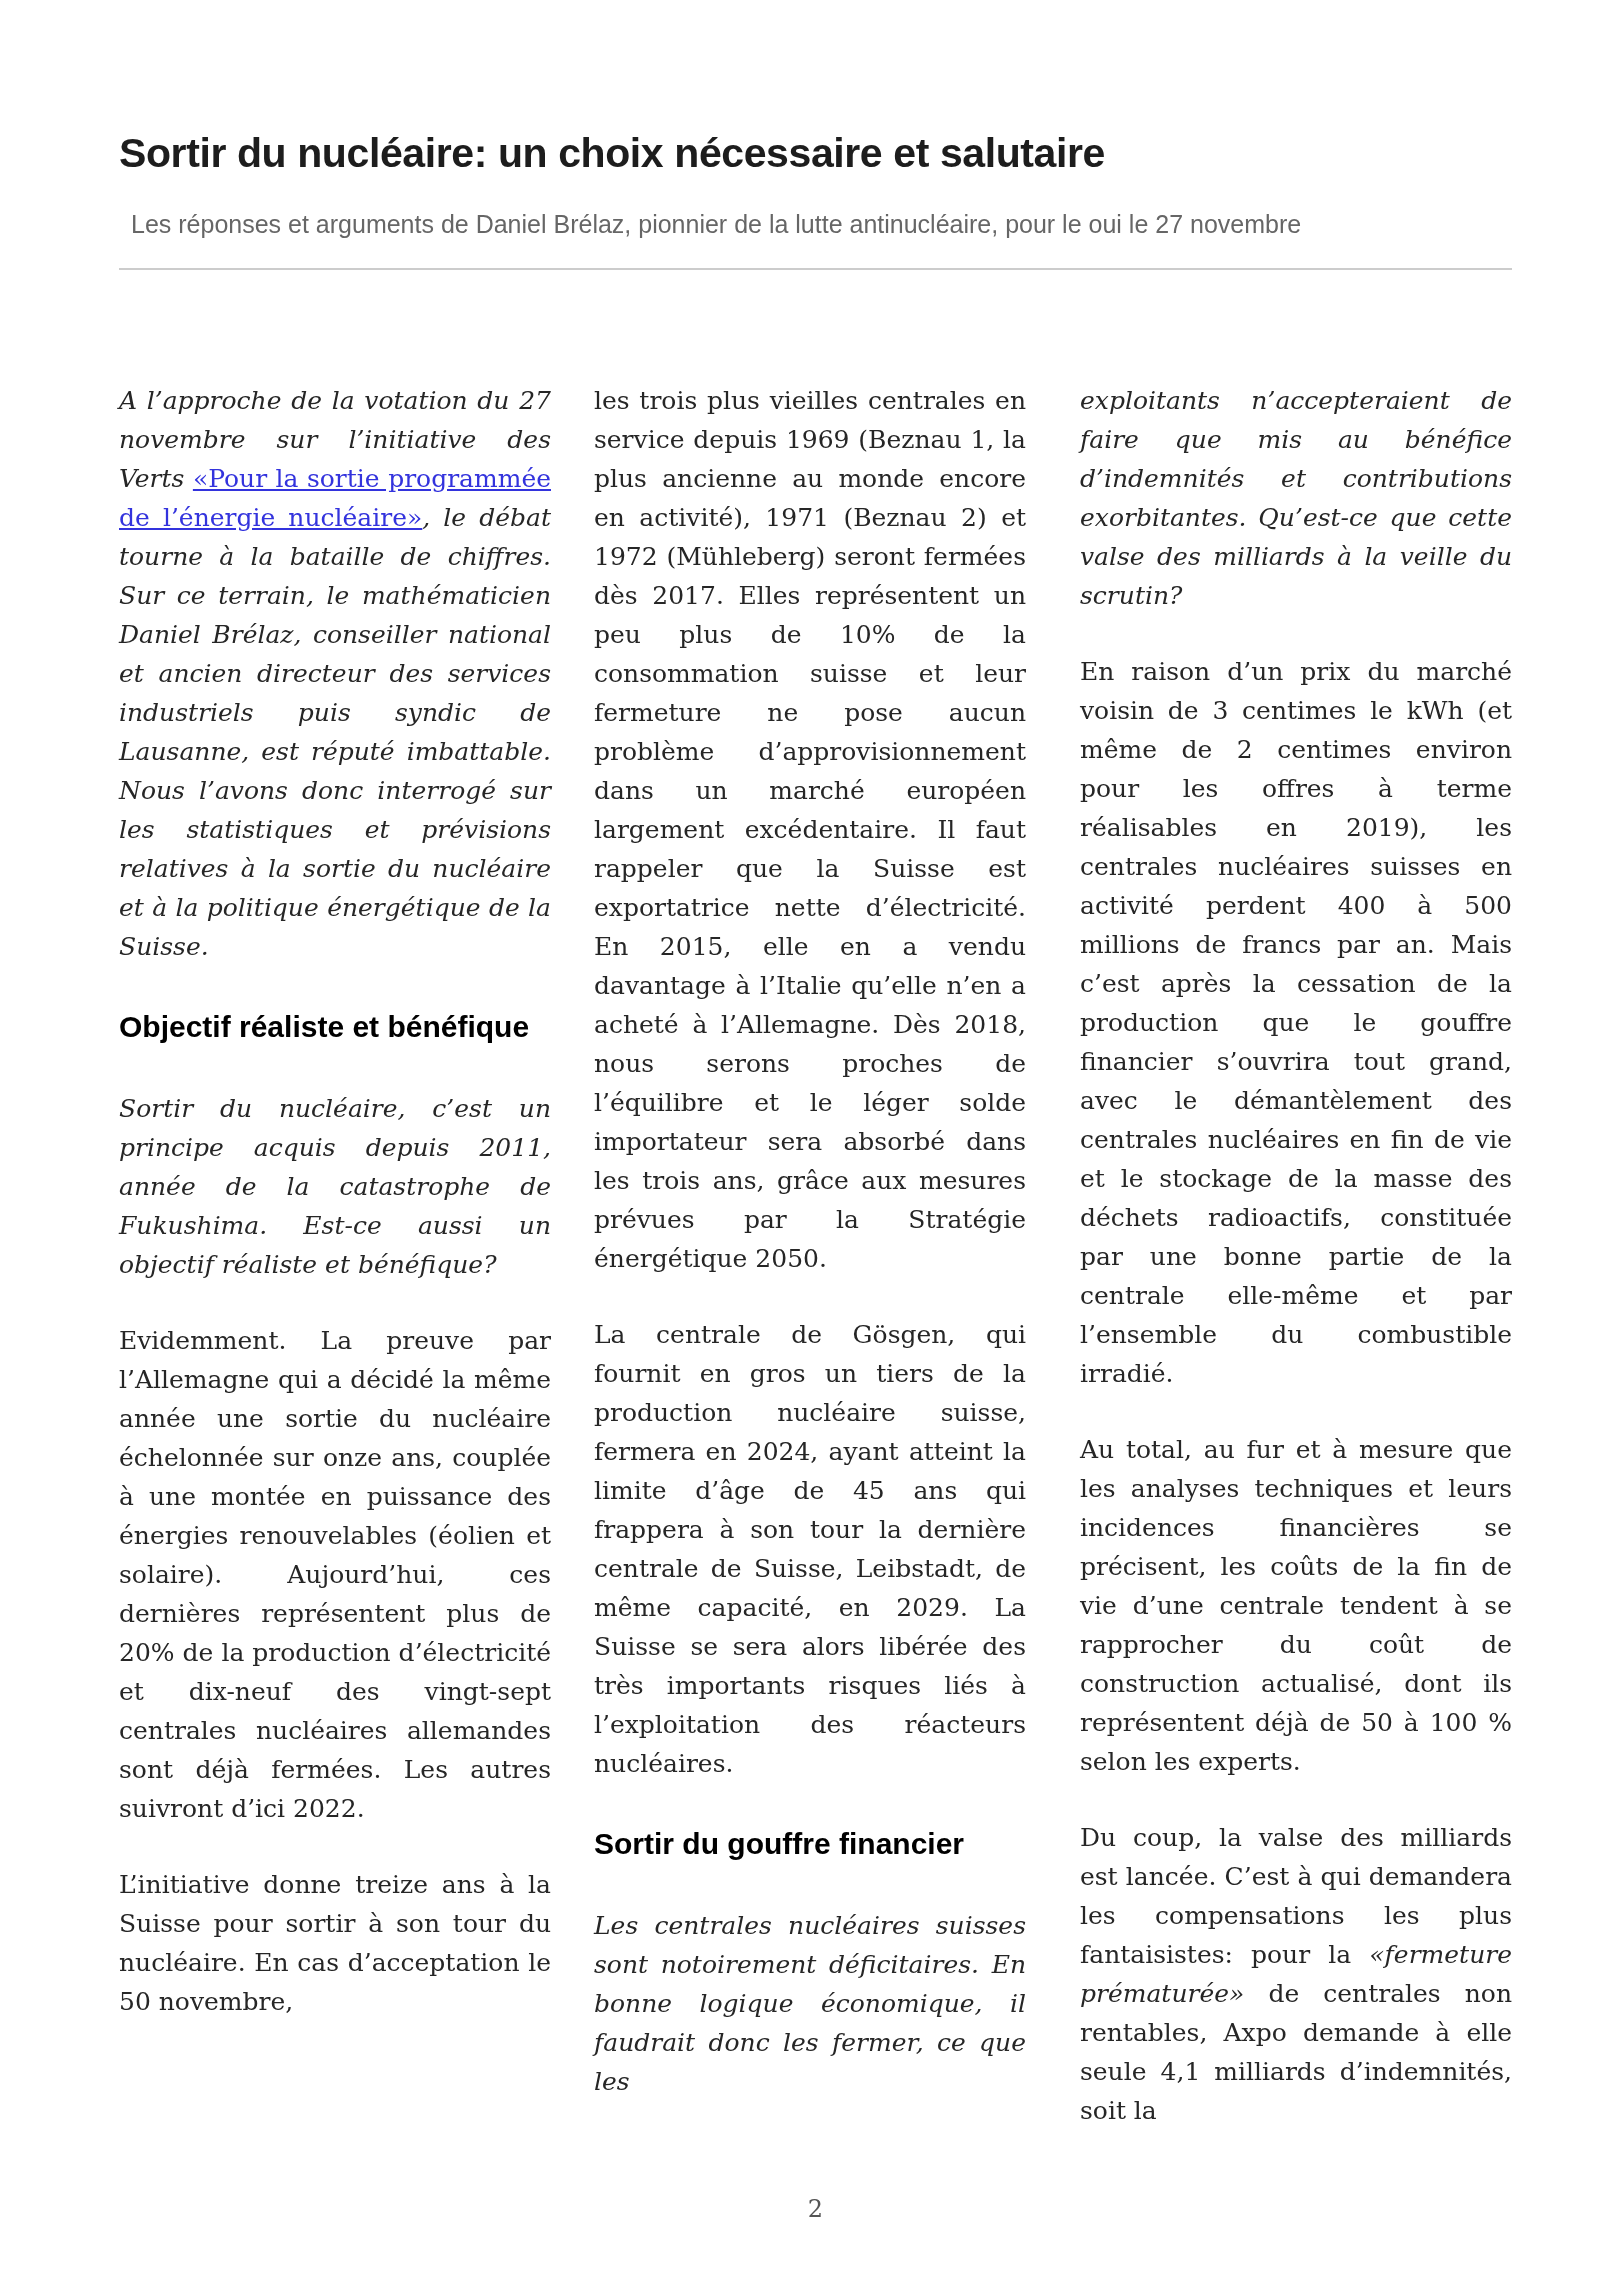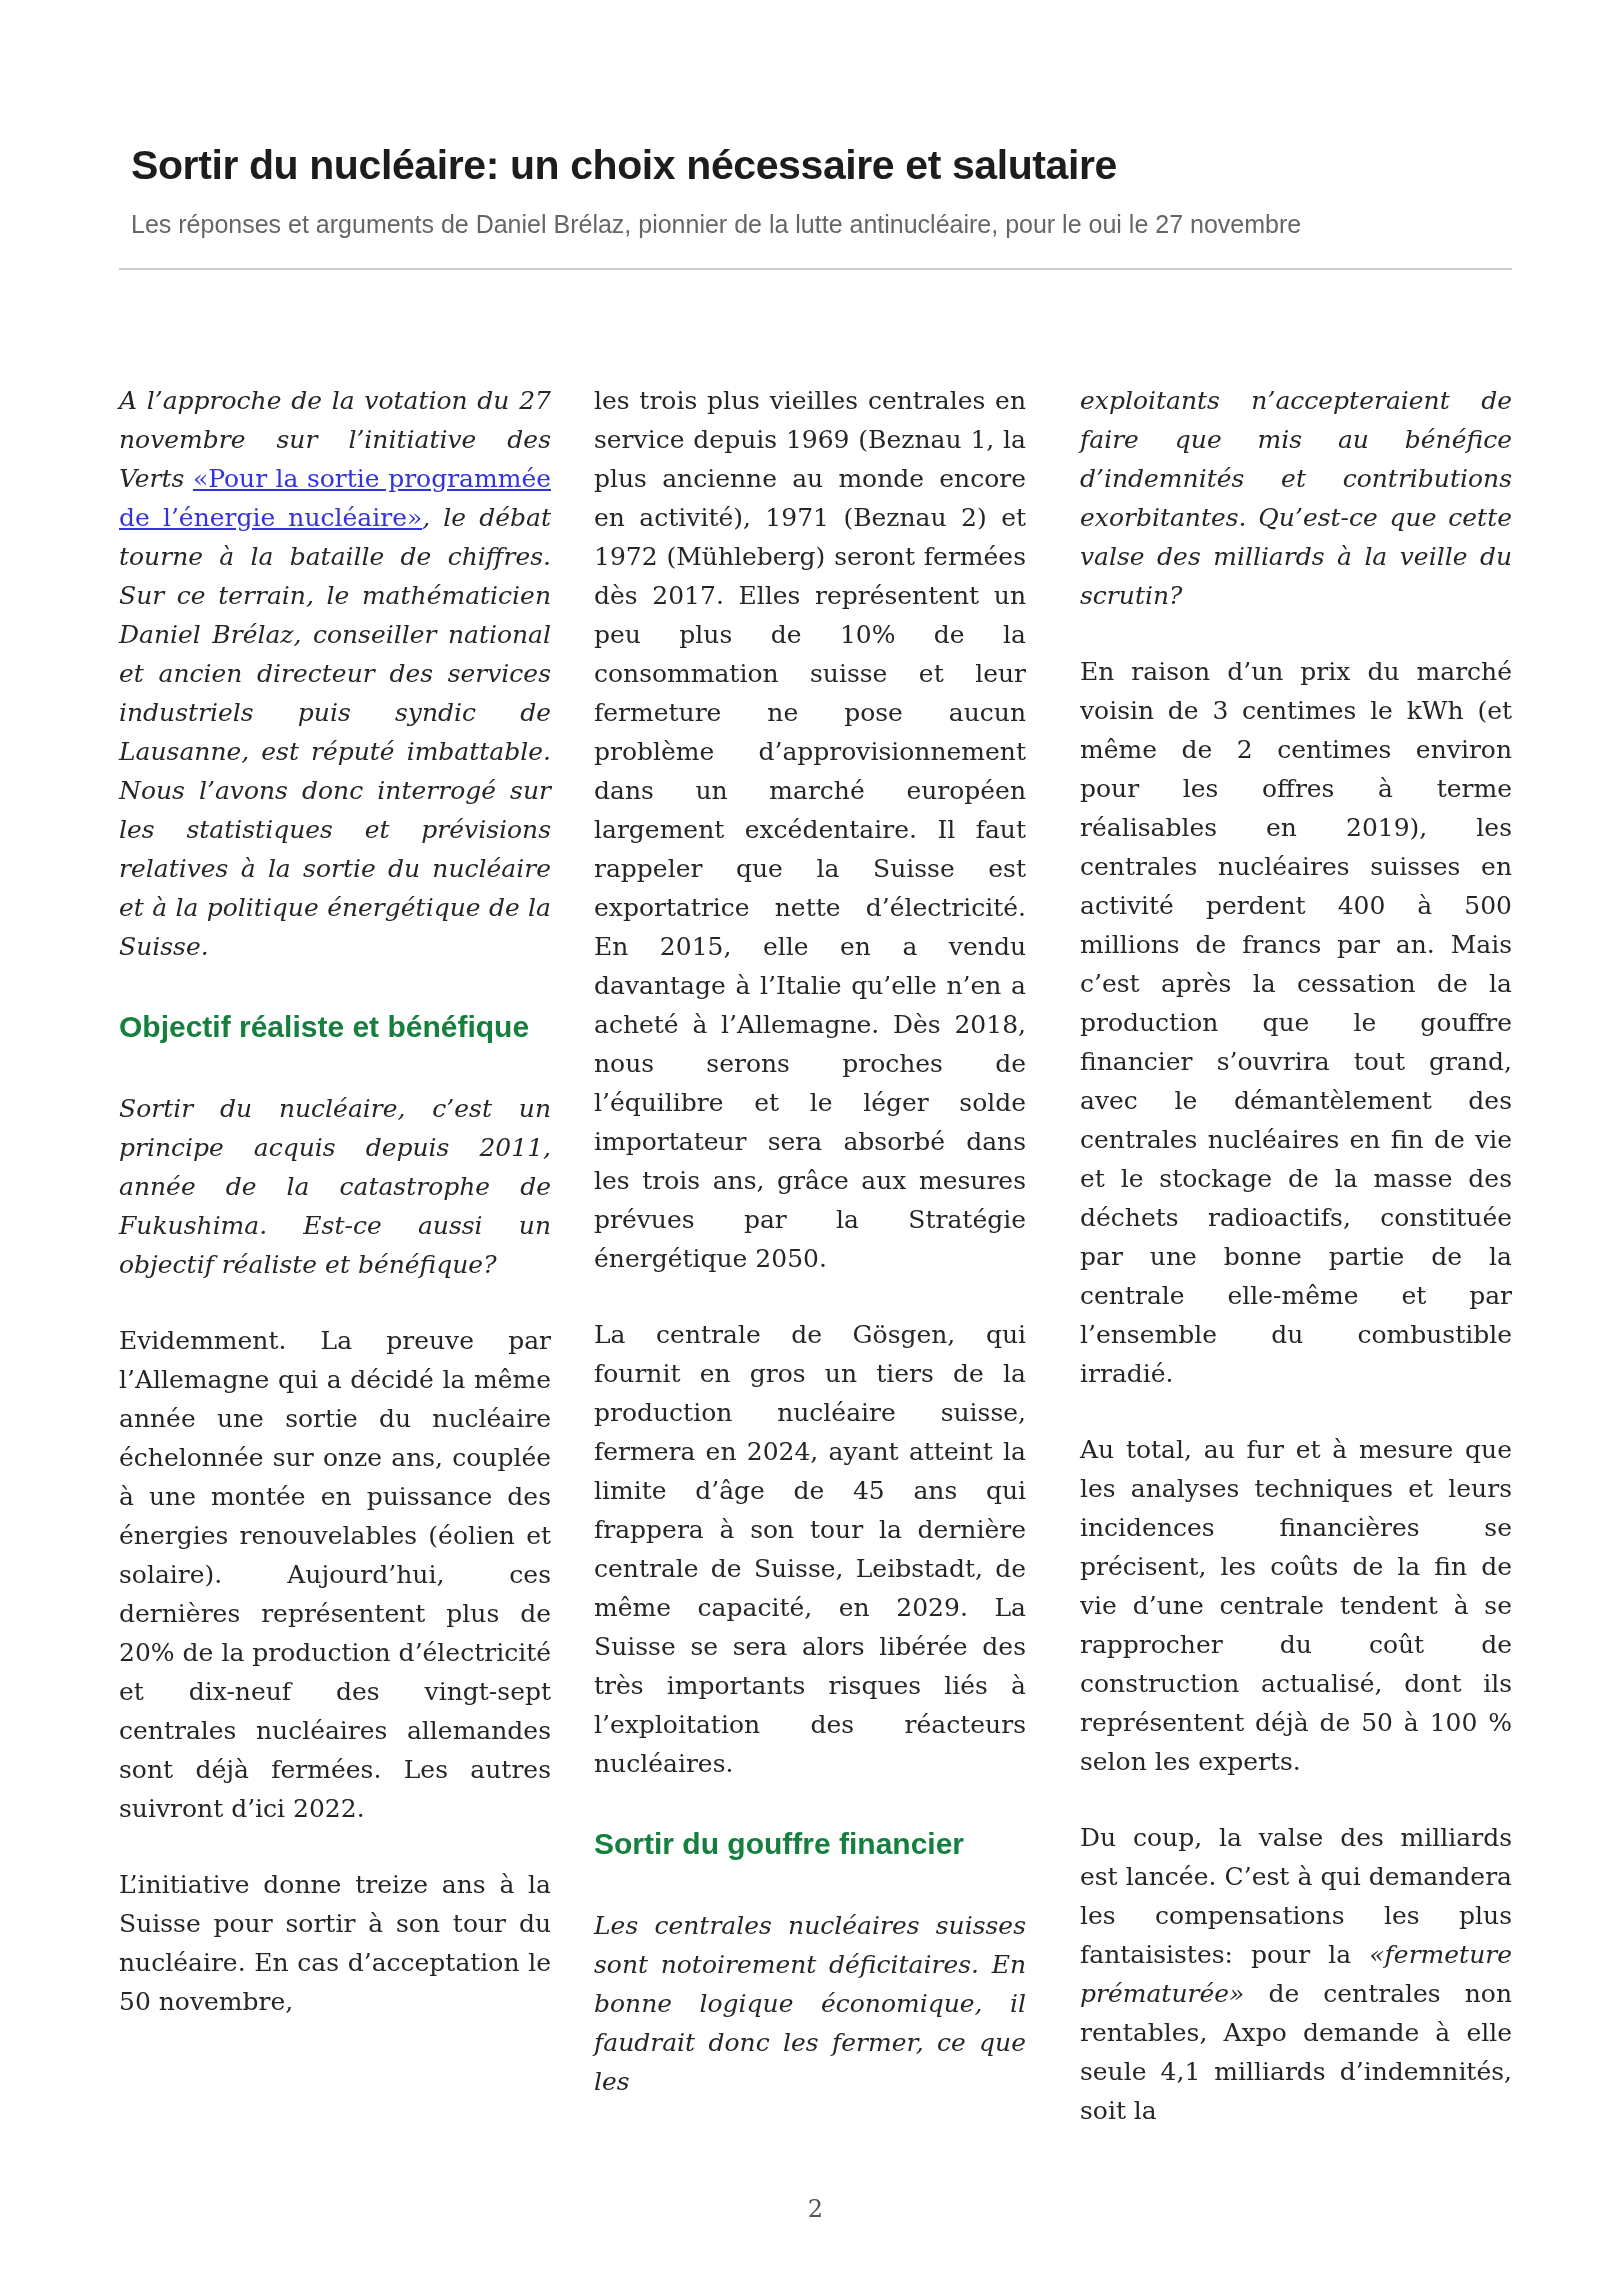--- a/index.html
+++ b/index.html
@@ -17,21 +17,21 @@
     background:#ffffff;
     overflow:hidden;
     font-family:"DejaVu Serif", serif;
   }
   
   .page-title{
     position:absolute;
     left:119px;
     top:130px;
     width:1395px;
-    margin:12px;
+    margin:0;
     font-family:"Liberation Sans", sans-serif;
     font-weight:bold;
     font-size:41px;
     line-height:47px;
     letter-spacing:-0.4px;
     color:#1d1d1d;
   }
   .subtitle{
     position:absolute;
     left:119px;
@@ -80,21 +80,21 @@
     margin:0 0 37px 0;
   }
   .italic{
     font-style:italic;
   }
   .col h2{
     font-family:"Liberation Sans", sans-serif;
     font-weight:bold;
     font-size:30px;
     line-height:47px;
-    color:#15803d;
+    color:#000000;
     margin:32px 0 39px 0;
     text-align:left;
   }
   a.article-link{
     color:var(--link-color);
     text-decoration:underline;
     font-style:normal;
     cursor:pointer;
   }
   .emph{

